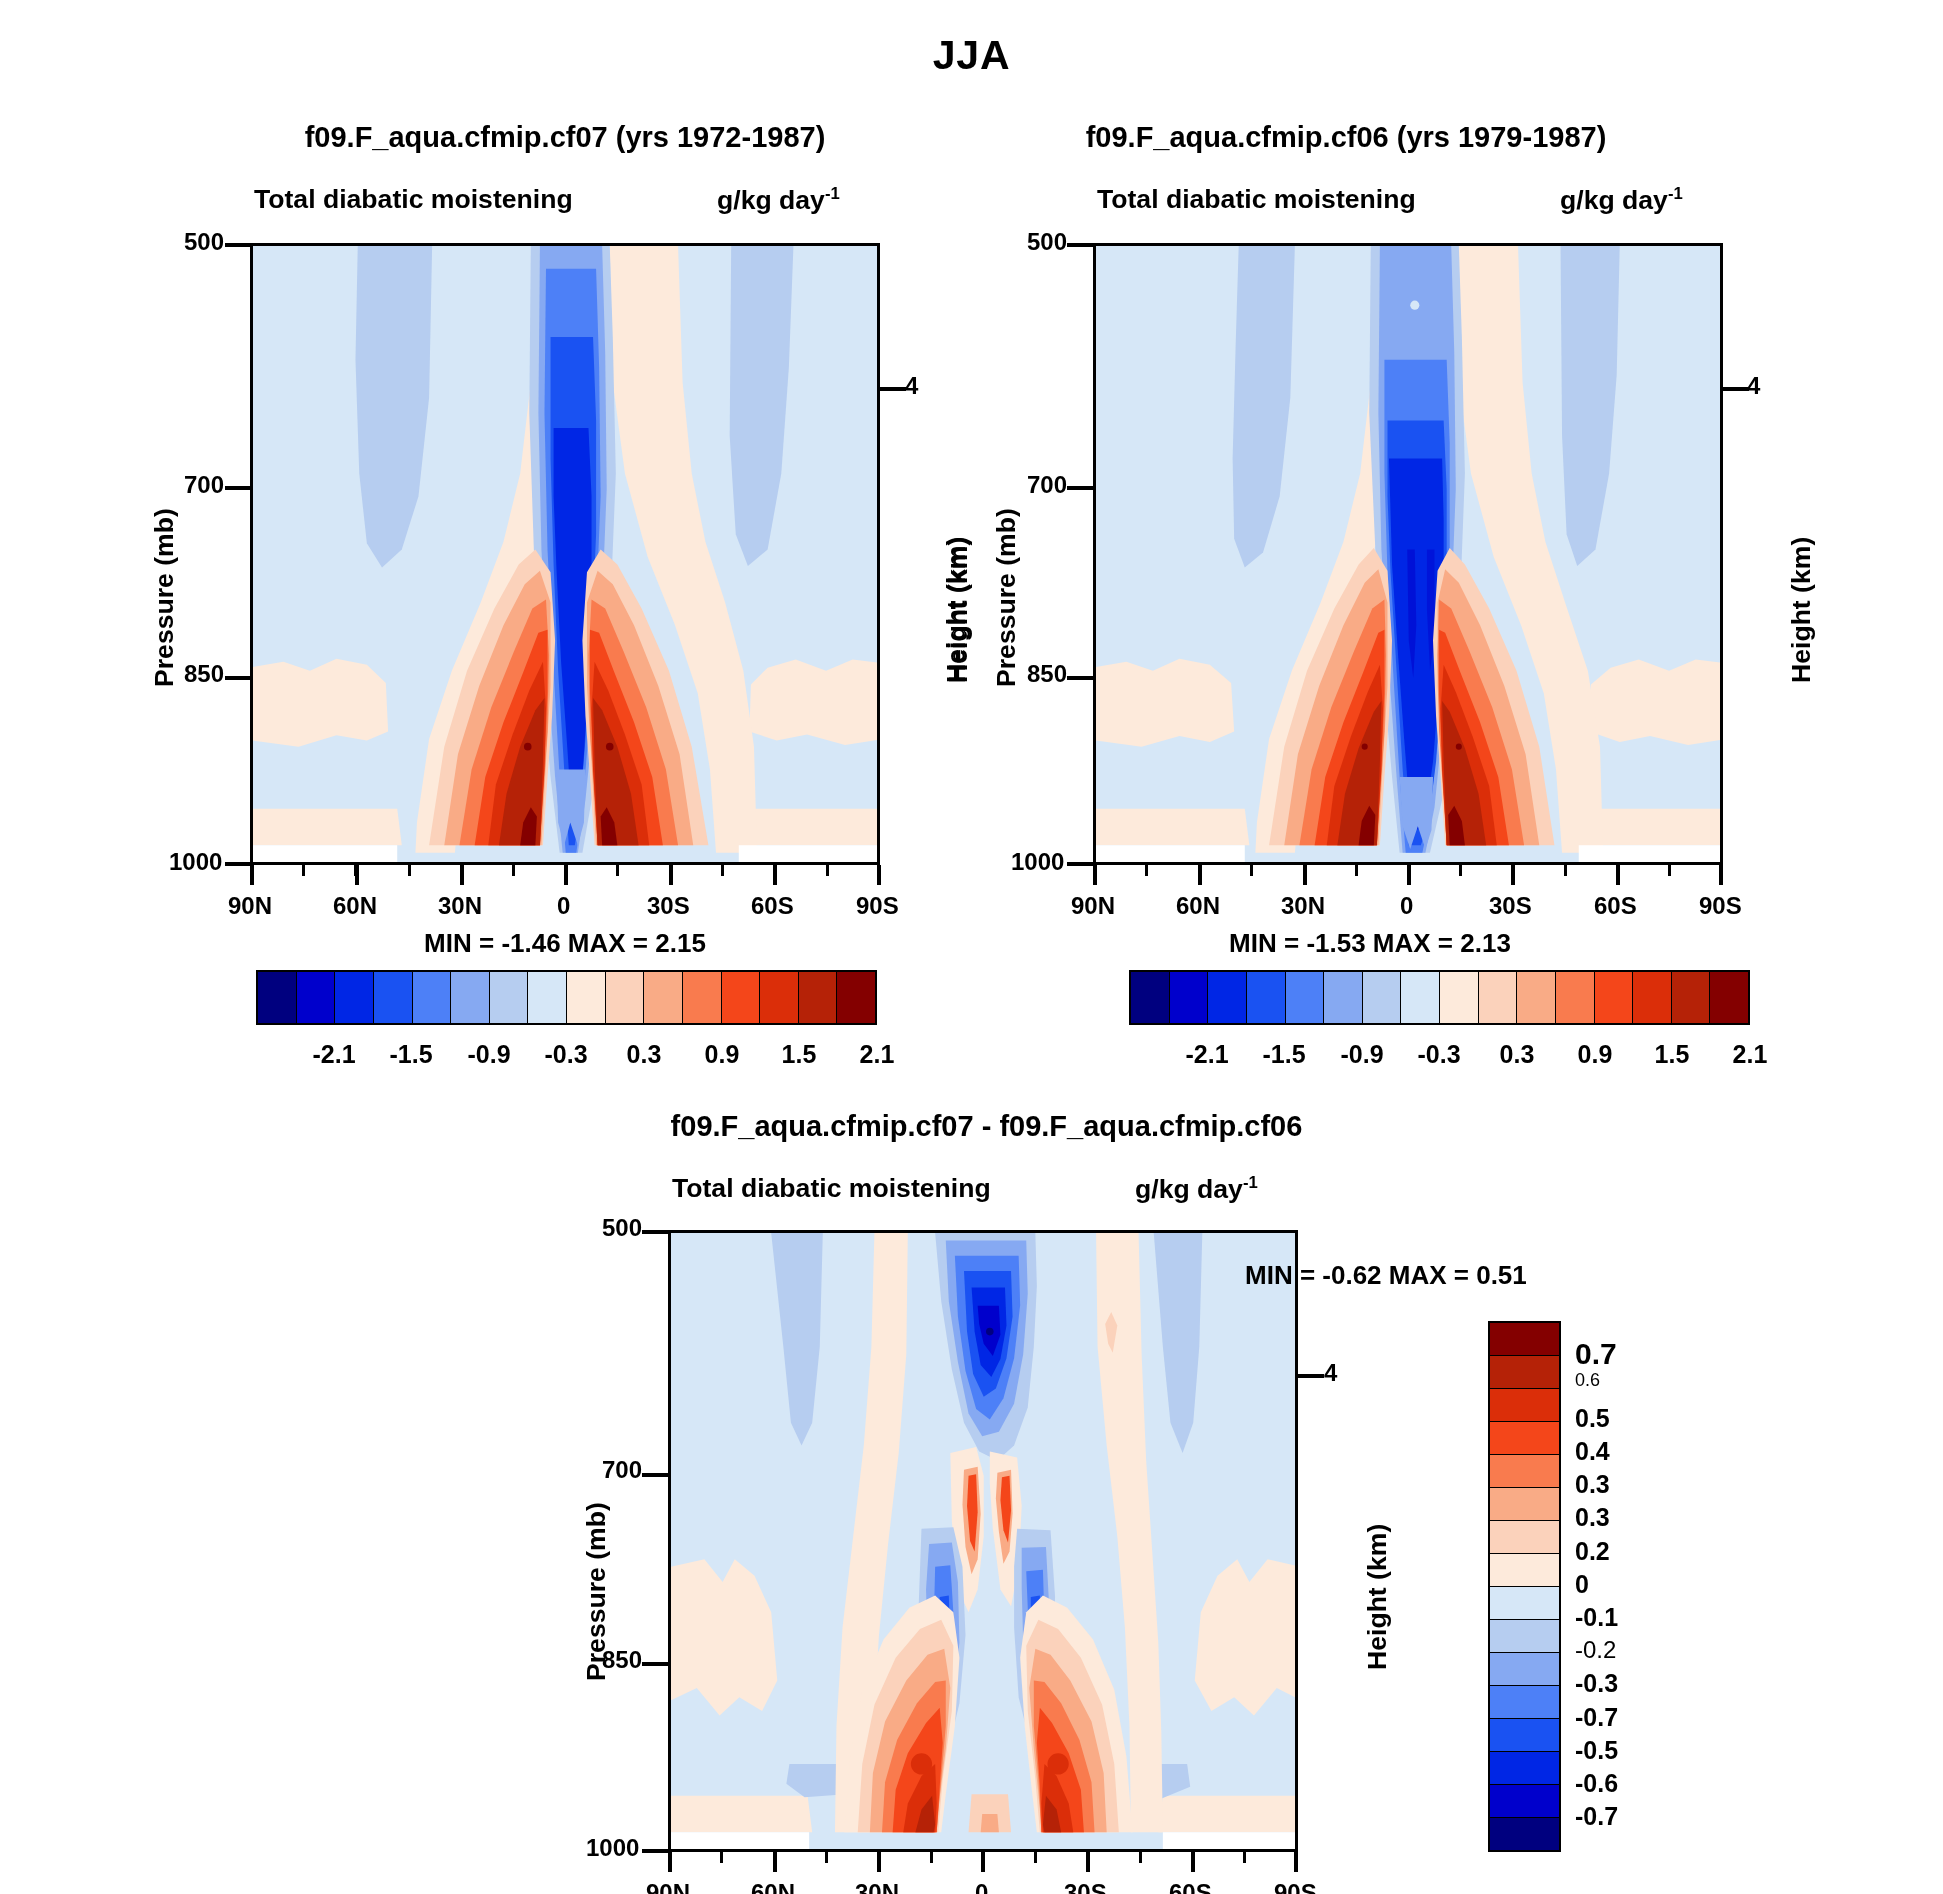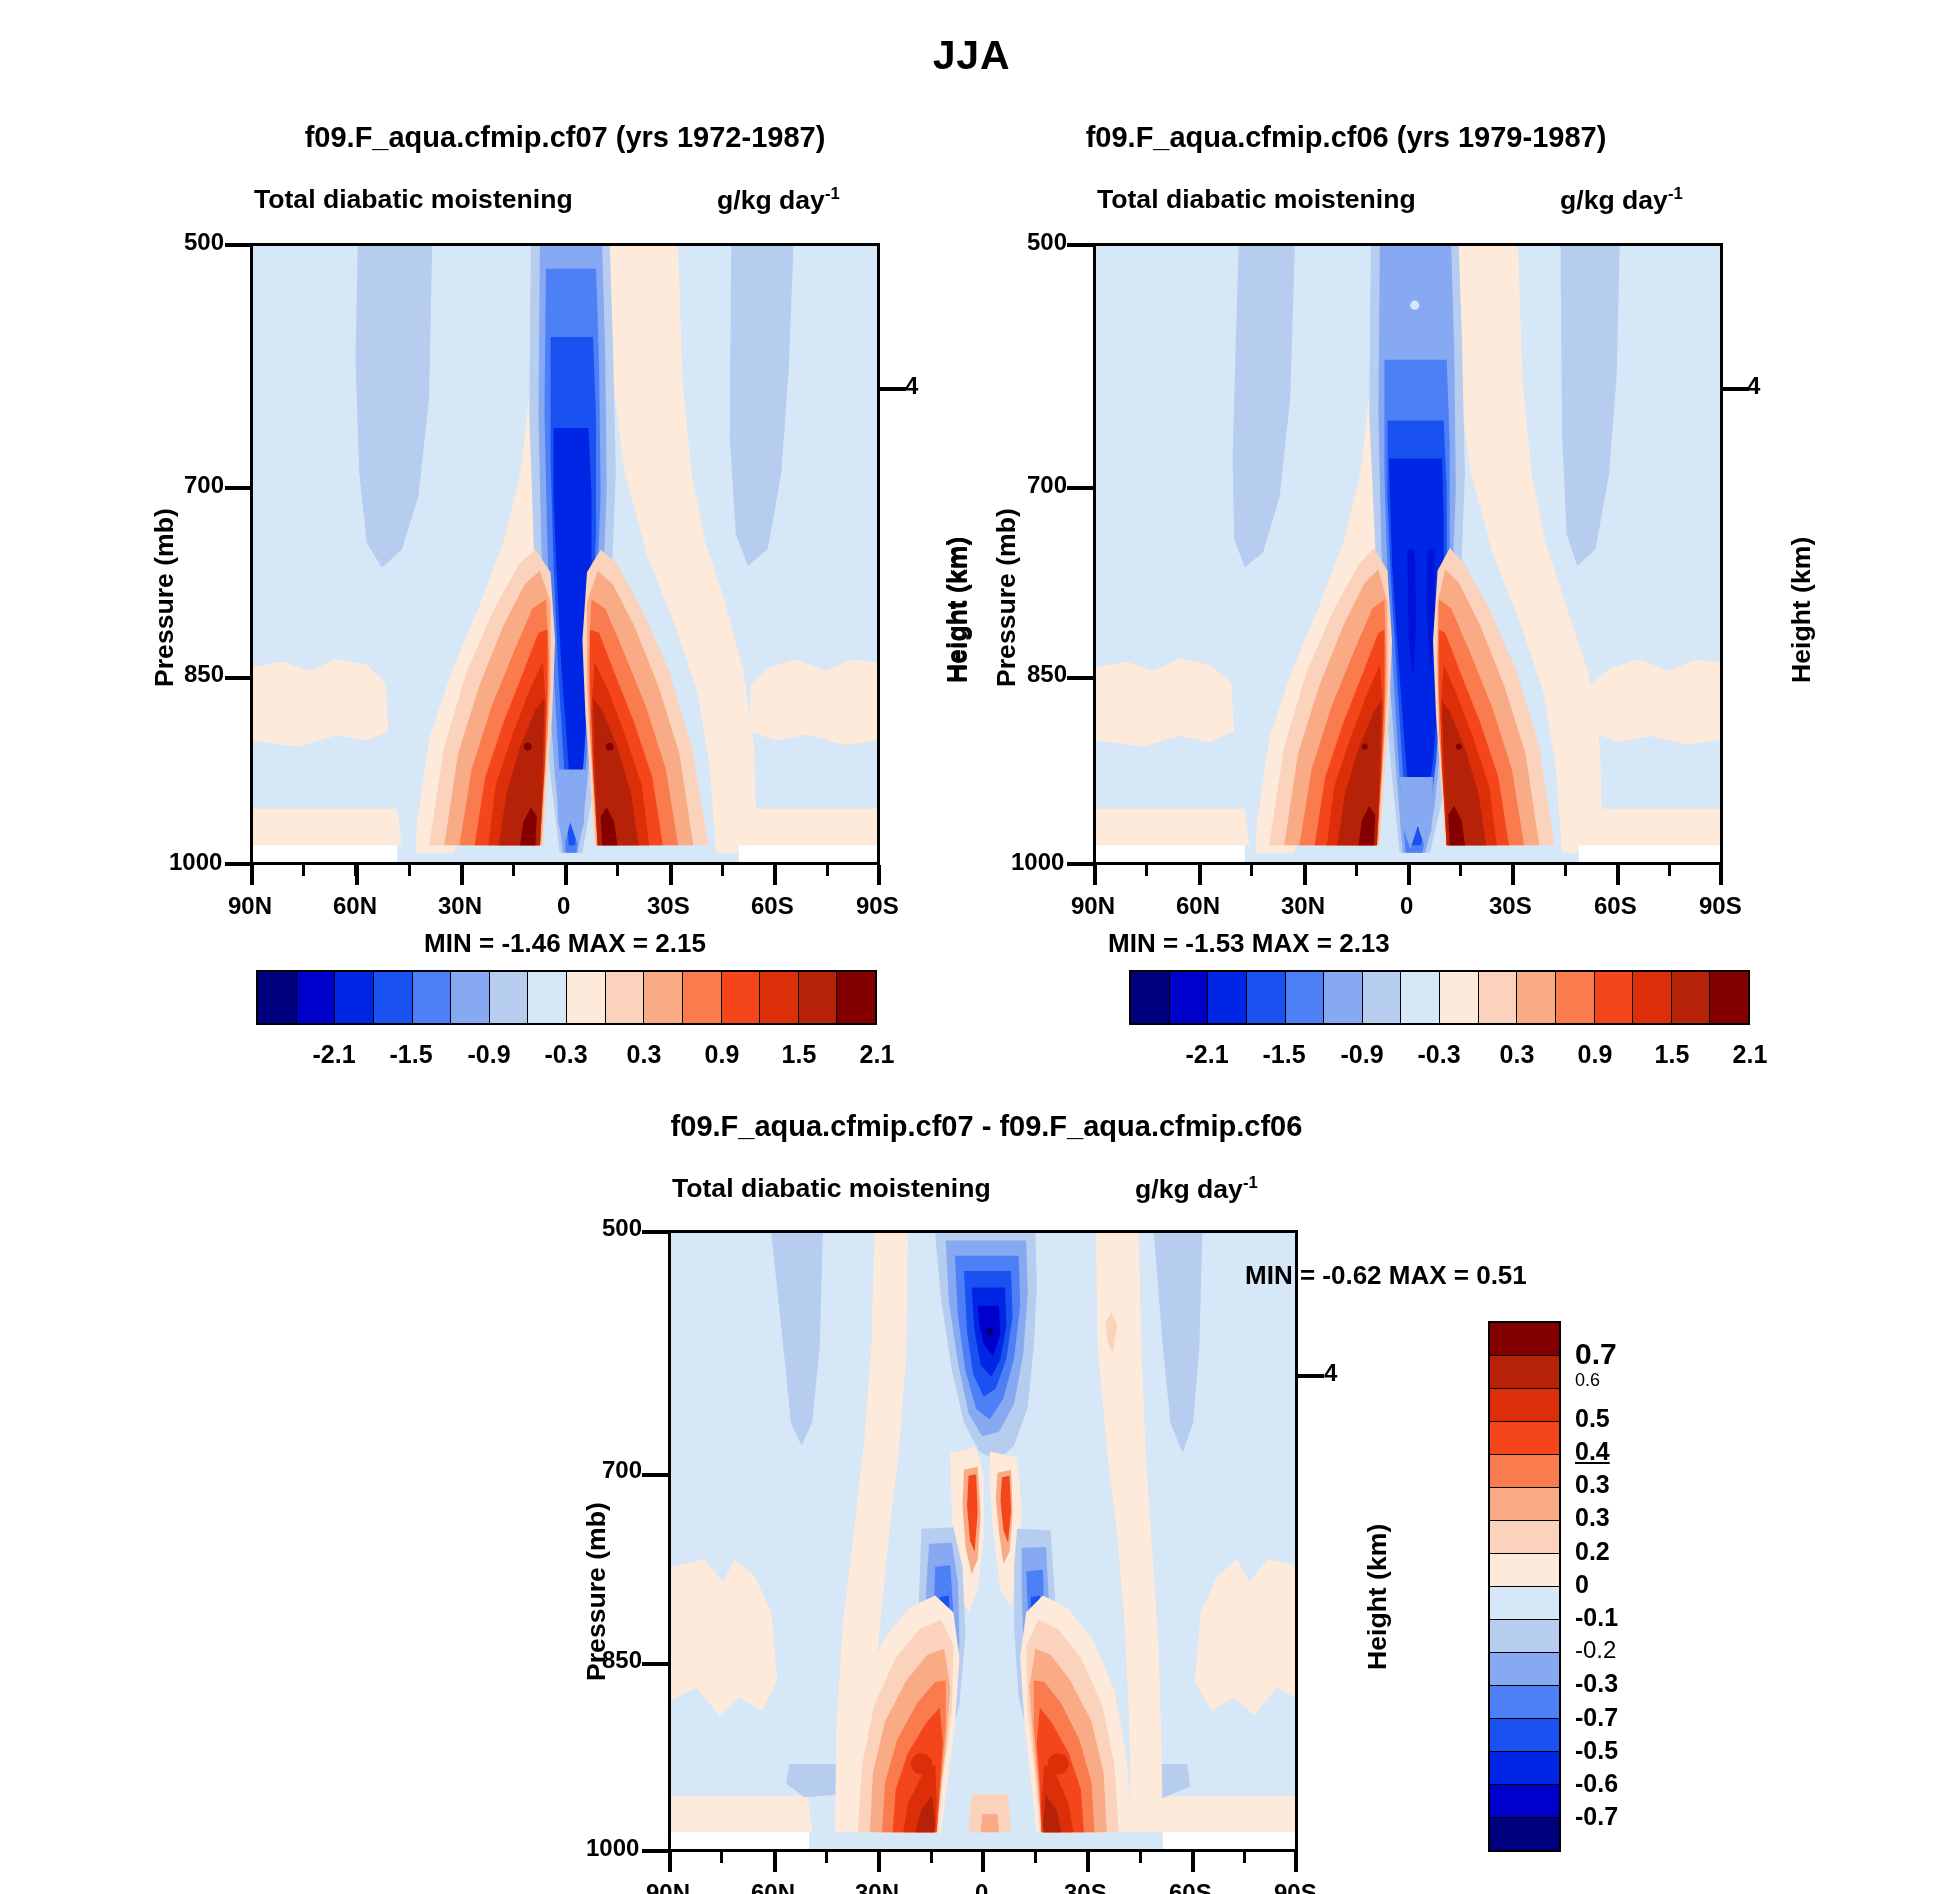--- a/index.html
+++ b/index.html
@@ -239,21 +239,21 @@
     <div class="tickmark" style="left:1723px;top:387px;width:26px;height:3.8px;"></div>
 
     <div class="tick-txt" style="left:1071px;top:892px;">90N</div>
     <div class="tick-txt" style="left:1176px;top:892px;">60N</div>
     <div class="tick-txt" style="left:1281px;top:892px;">30N</div>
     <div class="tick-txt" style="left:1400px;top:892px;">0</div>
     <div class="tick-txt" style="left:1489px;top:892px;">30S</div>
     <div class="tick-txt" style="left:1594px;top:892px;">60S</div>
     <div class="tick-txt" style="left:1699px;top:892px;">90S</div>
 
-    <div class="minmax" style="left:1108px;top:928px;width:630px;text-align:left;">MIN =  -1.53  MAX =   2.13</div>
+    <div class="minmax" style="left:1055px;top:928px;width:630px;text-align:center;">MIN =  -1.53  MAX =   2.13</div>
 
     <div class="cbar" id="cbar-cf06" style="left:1129px;top:970px;width:621px;height:55px;">
         <div style="background: rgb(0, 0, 127);"></div>
         <div style="background: rgb(0, 0, 204);"></div>
         <div style="background: rgb(0, 38, 229);"></div>
         <div style="background: rgb(26, 82, 242);"></div>
         <div style="background: rgb(77, 128, 247);"></div>
         <div style="background: rgb(134, 169, 242);"></div>
         <div style="background: rgb(182, 205, 240);"></div>
         <div style="background: rgb(214, 231, 247);"></div>
@@ -405,21 +405,21 @@
         <div style="background: rgb(77, 128, 247);"></div>
         <div style="background: rgb(26, 82, 242);"></div>
         <div style="background: rgb(0, 38, 229);"></div>
         <div style="background: rgb(0, 0, 204);"></div>
         <div style="background: rgb(0, 0, 127);"></div>
       </div>
     <div id="cbt-diff">
         <span style="position: absolute; left: 1575px; top: 1337px; font-size: 30px; font-weight: bold; white-space: nowrap;">0.7</span>
         <span style="position: absolute; left: 1575px; top: 1370px; font-size: 18px; font-weight: normal; white-space: nowrap;">0.6</span>
         <span style="position: absolute; left: 1575px; top: 1404px; font-size: 25px; font-weight: bold; white-space: nowrap;">0.5</span>
-        <span style="position: absolute; left: 1575px; top: 1437px; font-size: 25px; font-weight: bold; white-space: nowrap; text-decoration: underline;">0.4</span>
+        <span style="position: absolute; left: 1575px; top: 1437px; font-size: 25px; font-weight: bold; white-space: nowrap;">0.4</span>
         <span style="position: absolute; left: 1575px; top: 1470px; font-size: 25px; font-weight: bold; white-space: nowrap;">0.3</span>
         <span style="position: absolute; left: 1575px; top: 1503px; font-size: 25px; font-weight: bold; white-space: nowrap;">0.3</span>
         <span style="position: absolute; left: 1575px; top: 1537px; font-size: 25px; font-weight: bold; white-space: nowrap;">0.2</span>
         <span style="position: absolute; left: 1575px; top: 1570px; font-size: 25px; font-weight: bold; white-space: nowrap;">0</span>
         <span style="position: absolute; left: 1575px; top: 1603px; font-size: 25px; font-weight: bold; white-space: nowrap;">-0.1</span>
         <span style="position: absolute; left: 1575px; top: 1636px; font-size: 24px; font-weight: normal; white-space: nowrap;">-0.2</span>
         <span style="position: absolute; left: 1575px; top: 1669px; font-size: 25px; font-weight: bold; white-space: nowrap;">-0.3</span>
         <span style="position: absolute; left: 1575px; top: 1703px; font-size: 25px; font-weight: bold; white-space: nowrap;">-0.7</span>
         <span style="position: absolute; left: 1575px; top: 1736px; font-size: 25px; font-weight: bold; white-space: nowrap;">-0.5</span>
         <span style="position: absolute; left: 1575px; top: 1769px; font-size: 25px; font-weight: bold; white-space: nowrap;">-0.6</span>

